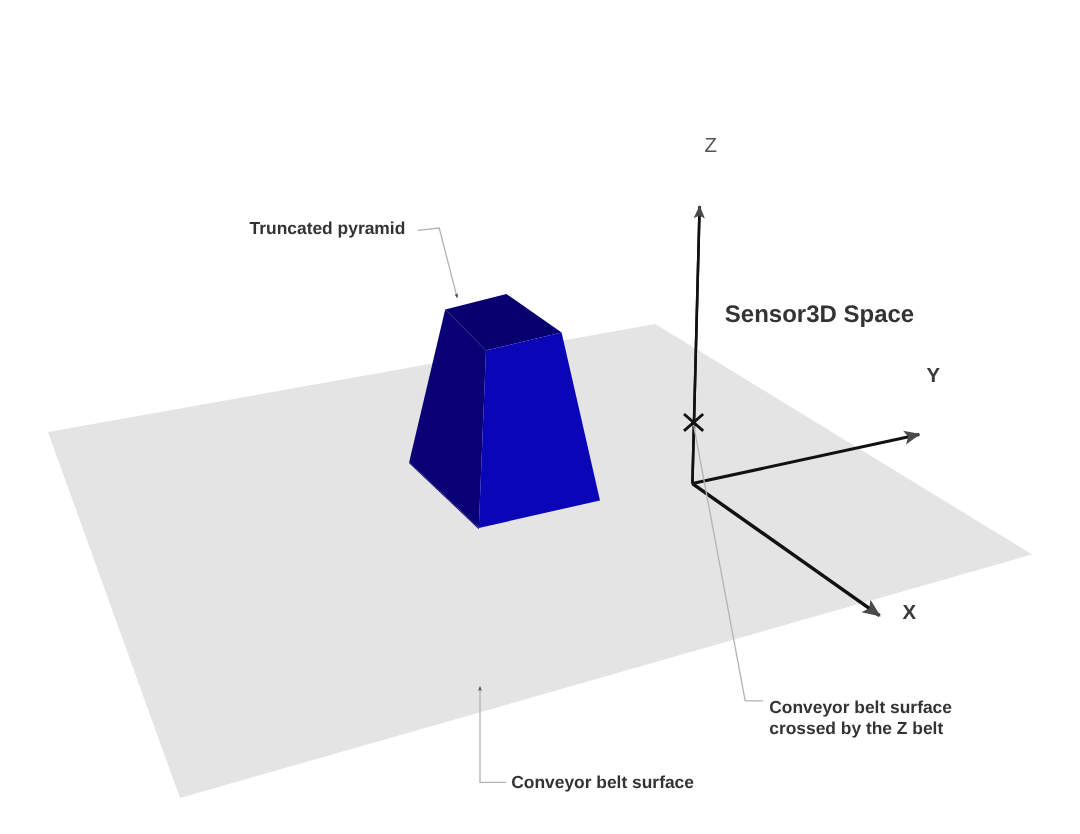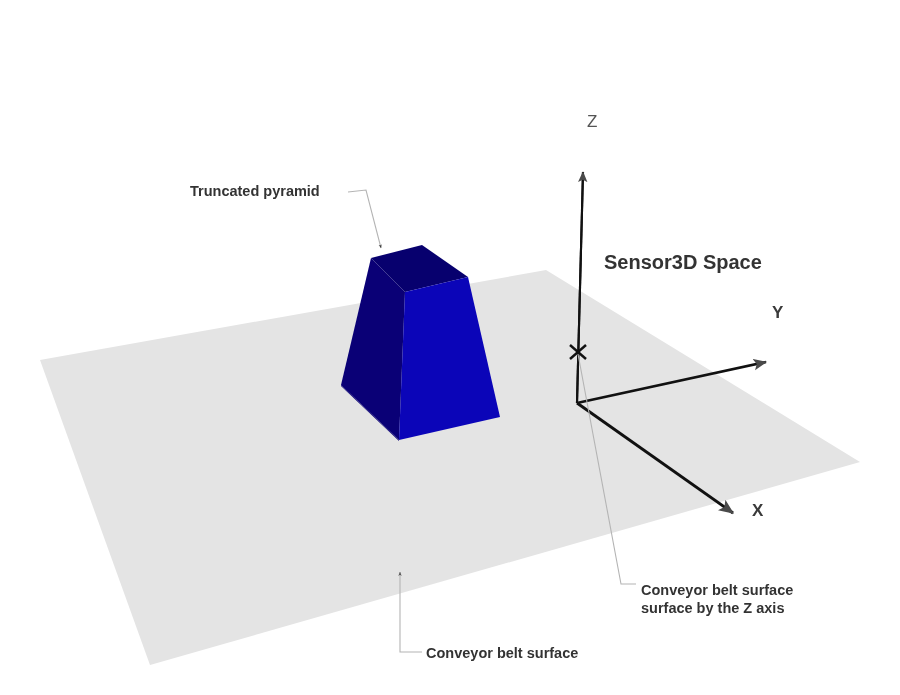--- a/index.html
+++ b/index.html
@@ -120,21 +120,21 @@
   </svg>
 
   <div class="lbl axis-letter-light" style="left:587px; top:112px;">Z</div>
 
   <div class="lbl axis-letter" style="left:772px; top:303px;">Y</div>
 
   <div class="lbl axis-letter" style="left:752px; top:501px;">X</div>
 
   <div class="lbl space-label" style="left:604px; top:251px;">Sensor3D Space</div>
 
-  <div class="lbl callout" style="left:190px; top:182px;text-align:right;">Truncated pyramid</div>
+  <div class="lbl callout" style="left:208px; top:182px;text-align:right;">Truncated pyramid</div>
 
   <div class="lbl callout" style="left:641px; top:581px;">Conveyor belt surface</div>
 
-  <div class="lbl callout" style="left:641px; top:599px;">surface by the Z axis</div>
+  <div class="lbl callout" style="left:641px; top:599px;">crossed by the Z belt</div>
 
   <div class="lbl callout" style="left:426px; top:644px;">Conveyor belt surface</div>
 
 </div>
 
 </body></html>

